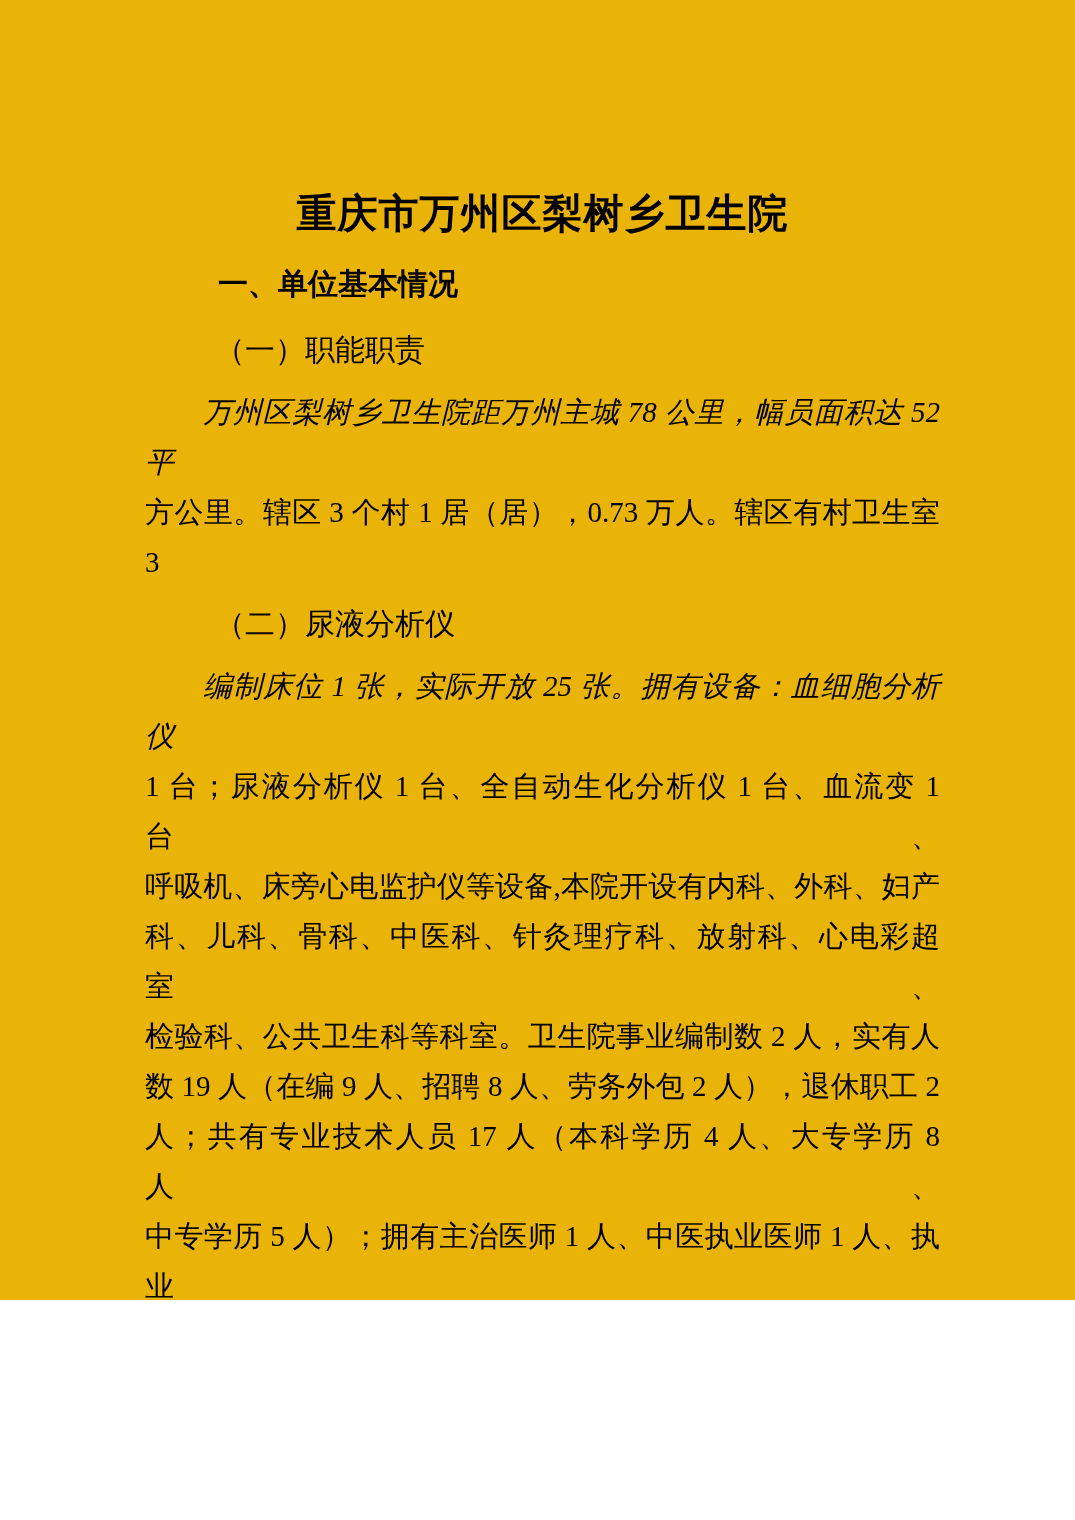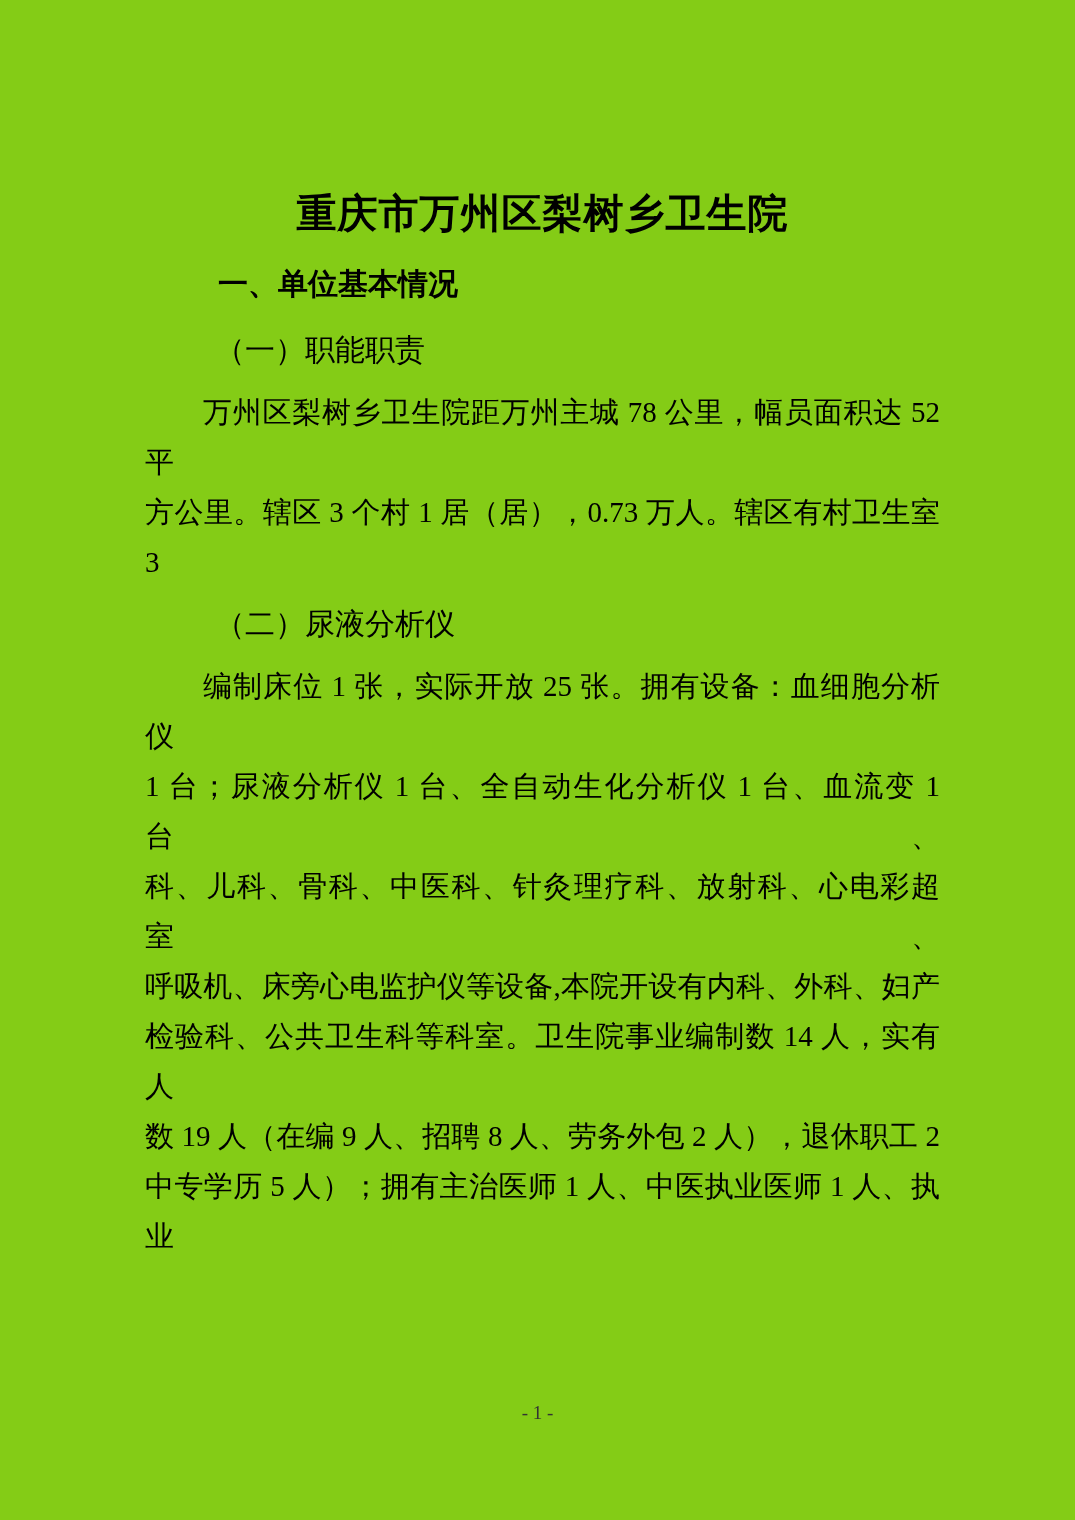--- a/index.html
+++ b/index.html
@@ -3,22 +3,22 @@
 <meta charset="utf-8">
 <style>
   html, body {
     margin: 0;
     padding: 0;
     background: #ffffff;
   }
   .page {
     position: relative;
     width: 1075px;
-    height: 1520px;
-    background: #84cc16;
+    height: 1300px;
+    background: #eab308;
     color: #000000;
     font-family: "Liberation Serif", "DejaVu Serif", serif;
     overflow: hidden;
   }
   .content {
     position: absolute;
     left: 145px;
     top: 185px;
     width: 795px;
   }
@@ -55,20 +55,21 @@
     font-size: 29px;
     line-height: 50px;
     text-align: justify;
     text-justify: inter-character;
   }
   .jline {
     text-align-last: justify;
   }
   .indent {
     text-indent: 58px;
+    font-style: italic;
   }
   .footer {
     position: absolute;
     top: 1400px;
     left: 0;
     width: 100%;
     text-align: center;
     font-size: 19px;
     line-height: 26px;
     color: #333333;
@@ -90,24 +91,25 @@
     <div class="para">
       <div class="line jline indent">万州区梨树乡卫生院距万州主城 78 公里，幅员面积达 52 平</div>
       <div class="line jline">方公里。辖区 3 个村 1 居（居），0.73 万人。辖区有村卫生室 3</div>
     </div>
 
     <h3 class="h-kai">（二）尿液分析仪</h3>
 
     <div class="para">
       <div class="line jline indent">编制床位 1 张，实际开放 25 张。拥有设备：血细胞分析仪</div>
       <div class="line jline">1 台；尿液分析仪 1 台、全自动生化分析仪 1 台、血流变 1 台、</div>
+      <div class="line jline">呼吸机、床旁心电监护仪等设备,本院开设有内科、外科、妇产</div>
       <div class="line jline">科、儿科、骨科、中医科、针灸理疗科、放射科、心电彩超室、</div>
-      <div class="line jline">呼吸机、床旁心电监护仪等设备,本院开设有内科、外科、妇产</div>
-      <div class="line jline">检验科、公共卫生科等科室。卫生院事业编制数 14 人，实有人</div>
+      <div class="line jline">检验科、公共卫生科等科室。卫生院事业编制数 2 人，实有人</div>
       <div class="line jline">数 19 人（在编 9 人、招聘 8 人、劳务外包 2 人），退休职工 2</div>
+      <div class="line jline">人；共有专业技术人员 17 人（本科学历 4 人、大专学历 8 人、</div>
       <div class="line jline">中专学历 5 人）；拥有主治医师 1 人、中医执业医师 1 人、执业</div>
 
     </div>
 
   </div>
 
   <div class="footer">- 1 -</div>
 </div>
 
 </body></html>

